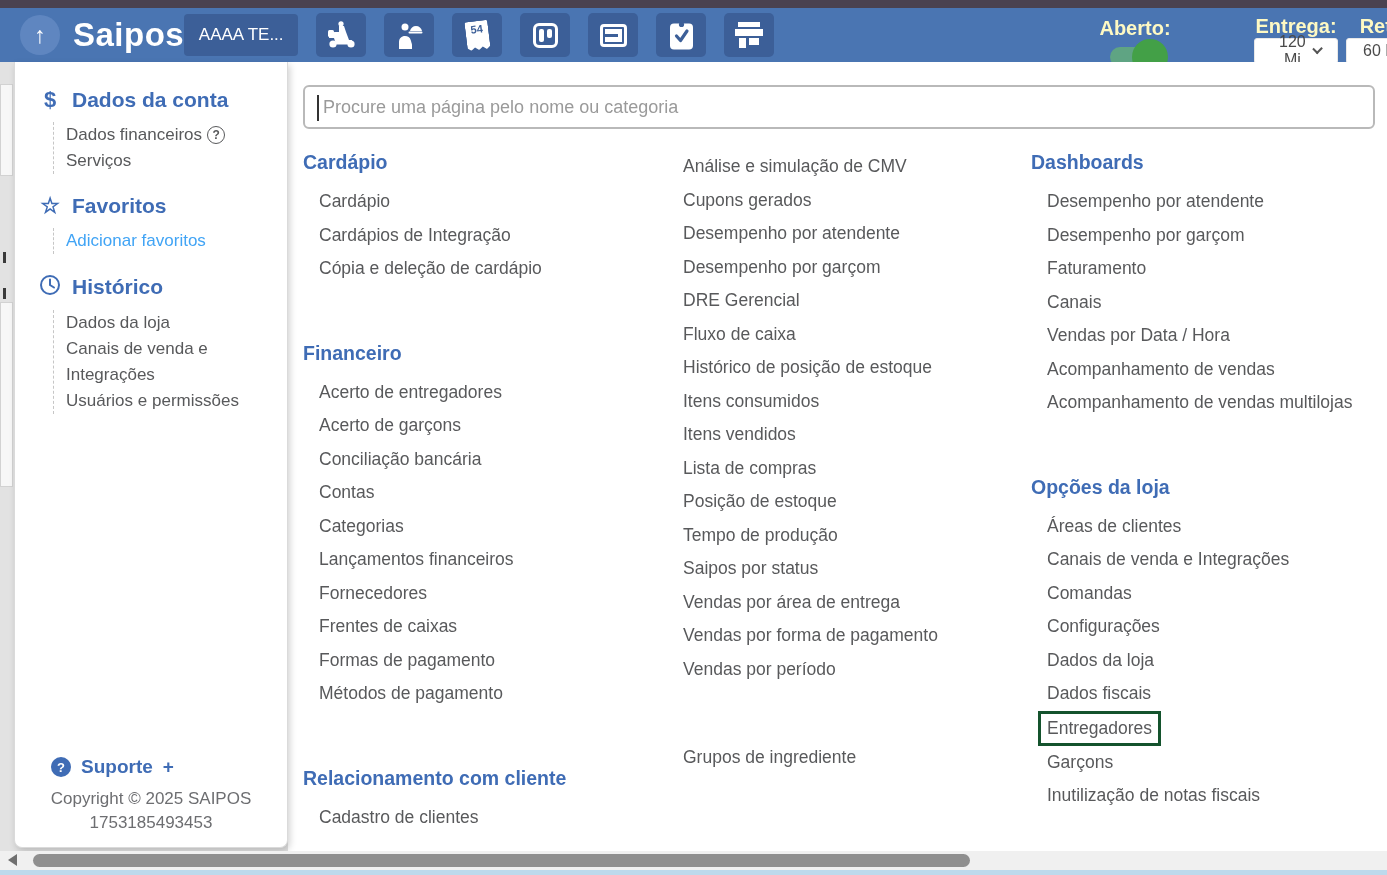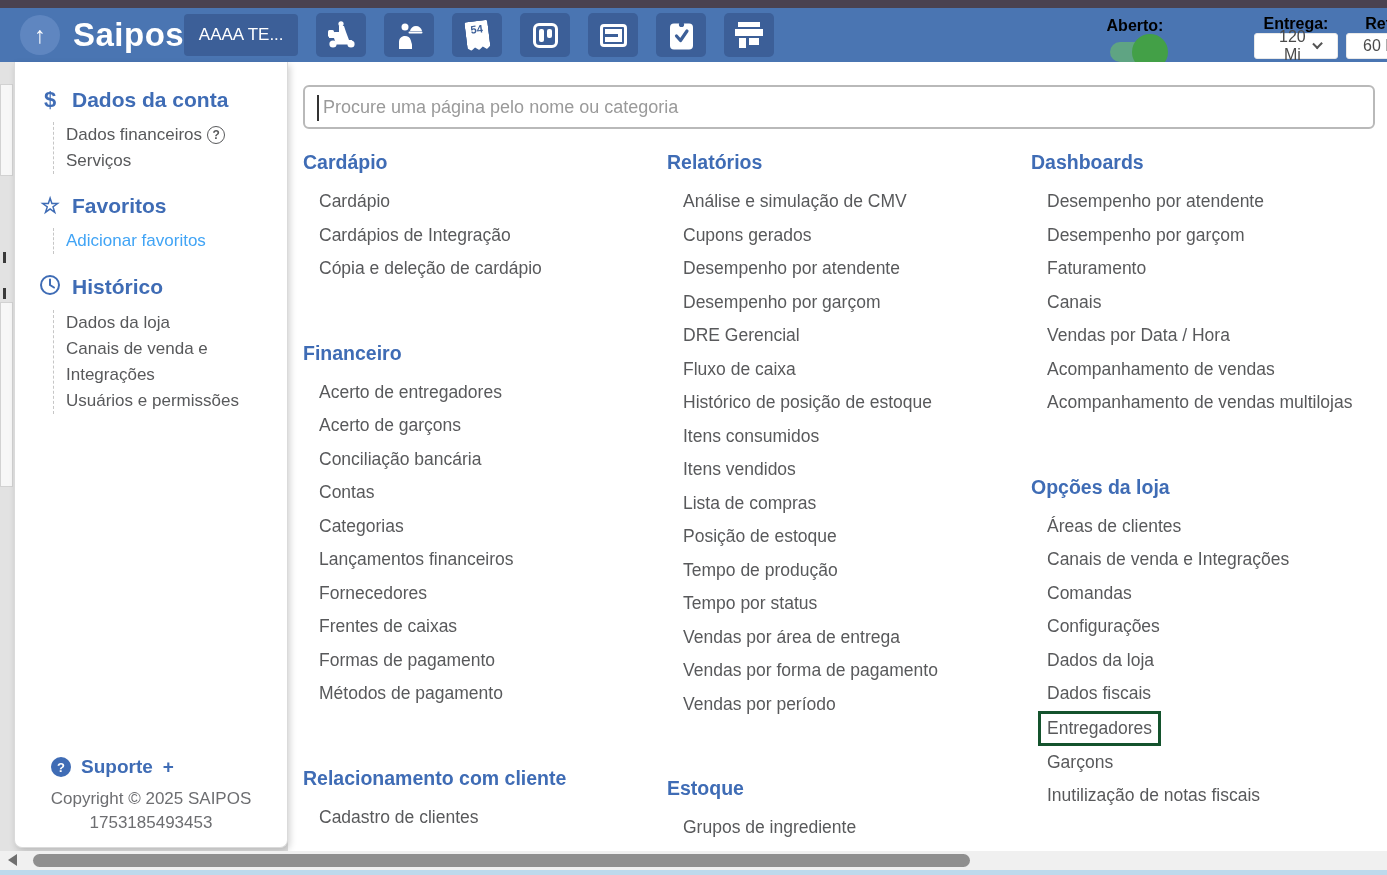--- a/index.html
+++ b/index.html
@@ -6,21 +6,21 @@
   html,body{width:1387px;height:875px;overflow:hidden}
   body{font-family:"Liberation Sans",sans-serif;background:#fff;position:relative}
 
   
   .topstrip{position:absolute;top:0;left:0;right:0;height:8px;background:#4a4250}
   .navbar{position:absolute;top:8px;left:0;right:0;height:54px;background:#4a75b2;display:flex;align-items:center;color:#fff}
   .logo-circle{width:40px;height:40px;border-radius:50%;background:#5f86c0;display:flex;align-items:center;justify-content:center;font-size:23px;font-weight:bold;color:#fff;margin-left:20px;flex:0 0 auto}
   .logo-text{font-size:33px;font-weight:700;margin-left:13px;letter-spacing:.5px}
   .store-btn{background:#3c5f98;border-radius:4px;height:42px;width:114px;display:flex;align-items:center;justify-content:center;font-size:17px;color:#fff;cursor:pointer}
   .icon-btn{width:50px;height:44px;background:#3c5f98;border-radius:5px;margin-left:18px;display:flex;align-items:center;justify-content:center;cursor:pointer;position:relative}
-  .nav-label{font-size:16px;font-weight:700;color:#000000;text-align:center}
+  .nav-label{font-size:20px;font-weight:700;color:#fef9c3;text-align:center}
   .open-group{position:absolute;left:1095px;top:9px;width:80px;text-align:center}
   .toggle{position:relative;width:50px;height:20px;background:#5fa483;border-radius:10px;margin:7px auto 0;cursor:pointer}
   .knob{position:absolute;right:-8px;top:-8px;width:36px;height:36px;background:#43a047;border-radius:50%}
   .sel-group{position:absolute;top:7px;text-align:center}
   .sel-group.entrega{left:1254px;width:84px}
   .sel-group.retira{left:1346px;width:84px;text-align:left}
   .selbox{height:26px;background:#fff;border-radius:3px;border:1px solid #e8e8e8;display:flex;align-items:center;justify-content:space-between;padding:0 16px;color:#4a4a4a;font-size:16px;cursor:pointer}
   .chev{width:8px;height:8px;border-right:2px solid #555;border-bottom:2px solid #555;transform:rotate(45deg);margin-top:-4px}
 
   
@@ -196,40 +196,38 @@
             <div class="menu-item">Formas de pagamento</div>
             <div class="menu-item">Métodos de pagamento</div>
           </div>
           <div class="menu-section">
             <div class="menu-heading">Relacionamento com cliente</div>
             <div class="menu-item">Cadastro de clientes</div>
           </div>
         </div>
         <div class="col">
           <div class="menu-section">
-            <div class="menu-heading">Relatórios</div>
             <div class="menu-item">Análise e simulação de CMV</div>
             <div class="menu-item">Cupons gerados</div>
             <div class="menu-item">Desempenho por atendente</div>
             <div class="menu-item">Desempenho por garçom</div>
             <div class="menu-item">DRE Gerencial</div>
             <div class="menu-item">Fluxo de caixa</div>
             <div class="menu-item">Histórico de posição de estoque</div>
             <div class="menu-item">Itens consumidos</div>
             <div class="menu-item">Itens vendidos</div>
             <div class="menu-item">Lista de compras</div>
             <div class="menu-item">Posição de estoque</div>
             <div class="menu-item">Tempo de produção</div>
-            <div class="menu-item">Tempo por status</div>
+            <div class="menu-item">Saipos por status</div>
             <div class="menu-item">Vendas por área de entrega</div>
             <div class="menu-item">Vendas por forma de pagamento</div>
             <div class="menu-item">Vendas por período</div>
           </div>
           <div class="menu-section">
-            <div class="menu-heading">Estoque</div>
             <div class="menu-item">Grupos de ingrediente</div>
           </div>
         </div>
         <div class="col c3">
           <div class="menu-section">
             <div class="menu-heading">Dashboards</div>
             <div class="menu-item">Desempenho por atendente</div>
             <div class="menu-item">Desempenho por garçom</div>
             <div class="menu-item">Faturamento</div>
             <div class="menu-item">Canais</div>

